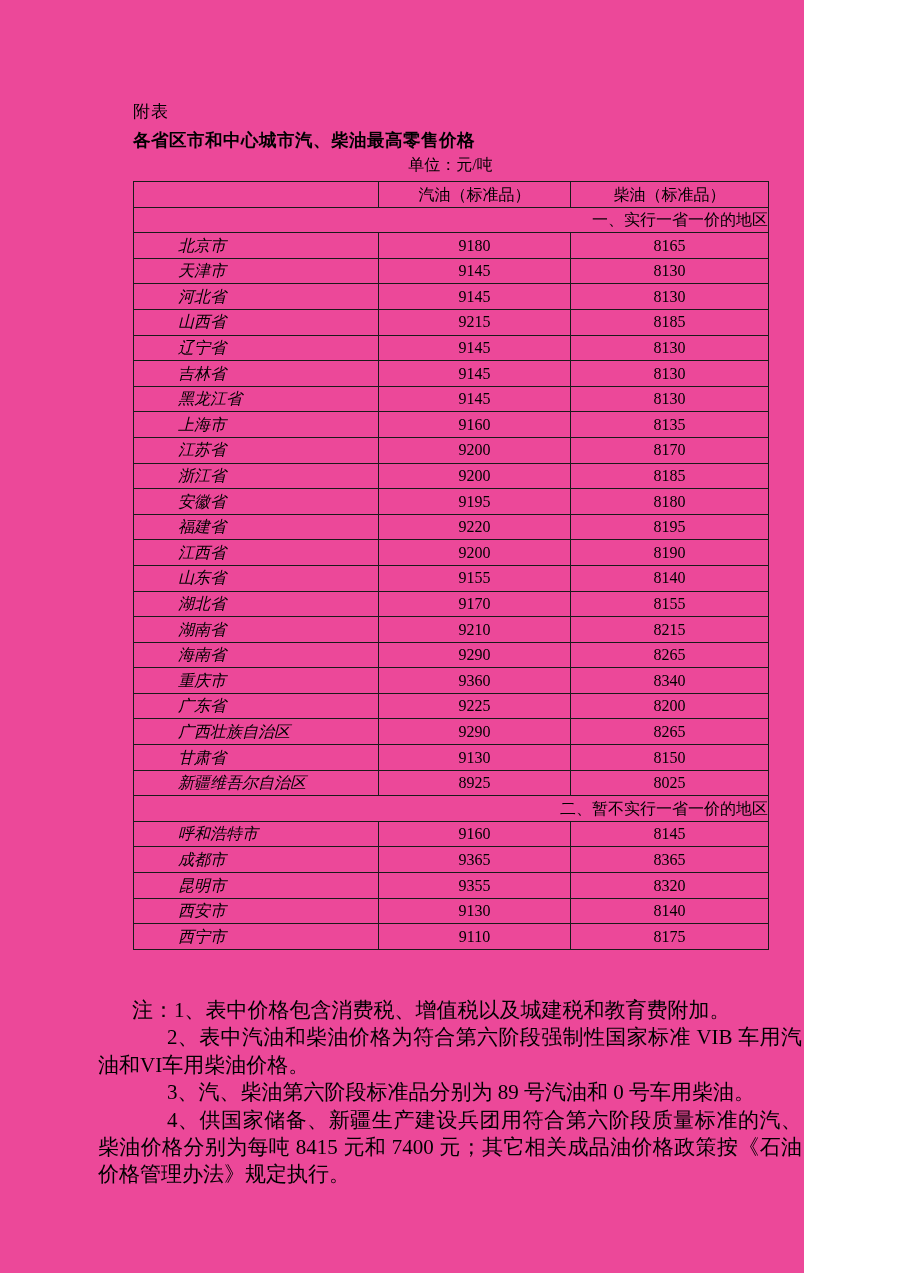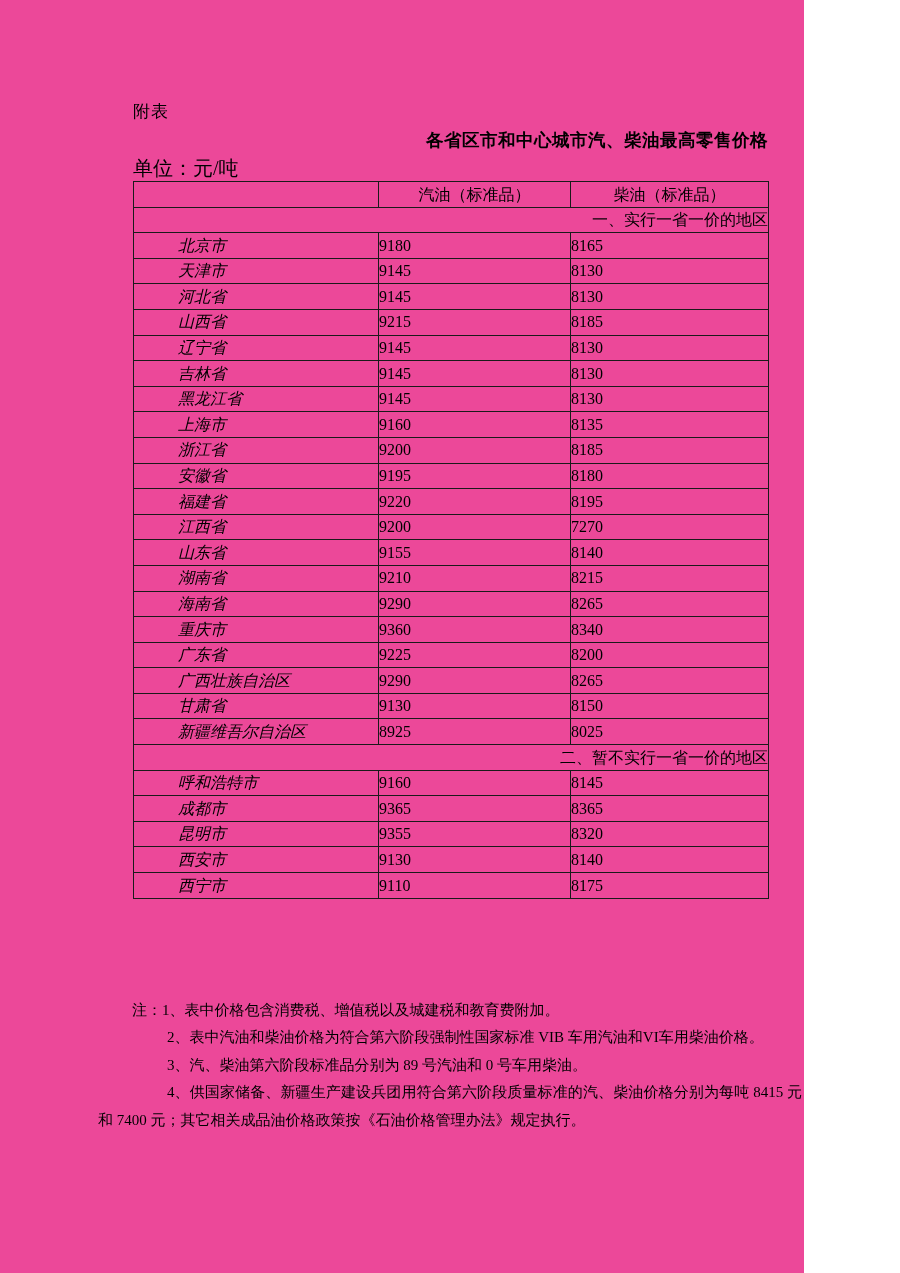--- a/index.html
+++ b/index.html
@@ -25,32 +25,32 @@
     left: 133px;
     top: 100px;
     font-size: 17px;
     letter-spacing: 1px;
   }
   .doc-title {
     position: absolute;
     left: 133px;
     top: 128px;
     width: 635px;
-    text-align: right;
+    text-align: left;
     font-size: 17.5px;
     font-weight: bold;
     letter-spacing: 0.5px;
   }
   .unit-label {
     position: absolute;
     left: 133px;
     top: 155px;
     width: 635px;
-    text-align: left;
-    font-size: 20px;
+    text-align: center;
+    font-size: 16px;
   }
   table.price-table {
     position: absolute;
     left: 133px;
     top: 181px;
     width: 635px;
     border-collapse: collapse;
     table-layout: fixed;
   }
   .price-table th,
@@ -64,31 +64,31 @@
     overflow: hidden;
     white-space: nowrap;
   }
   .price-table thead tr { height: 23px; }
   .price-table th { text-align: center; }
   .price-table td.region {
     text-align: left;
     padding-left: 44px;
     font-style: italic;
   }
-  .price-table td.num { }
+  .price-table td.num { text-align: center; }
   .price-table td.section-cell {
     text-align: right;
     padding-left: 3px;
   }
   .notes {
     position: absolute;
     left: 98px;
     top: 997px;
     width: 704px;
-    font-size: 15px;
+    font-size: 21px;
     line-height: 27.4px;
   }
   .notes p {
     margin: 0;
     text-align: justify;
   }
   .notes p.lead { text-indent: 34px; }
   .notes p.item { text-indent: 69px; }
 </style>
 </head>
@@ -154,43 +154,53 @@
           <td class="region">黑龙江省</td>
           <td class="num">9145</td>
           <td class="num">8130</td>
         </tr>
         <tr>
           <td class="region">上海市</td>
           <td class="num">9160</td>
           <td class="num">8135</td>
         </tr>
         <tr>
+          <td class="region">江苏省</td>
+          <td class="num">9200</td>
+          <td class="num">8170</td>
+        </tr>
+        <tr>
           <td class="region">浙江省</td>
           <td class="num">9200</td>
           <td class="num">8185</td>
         </tr>
         <tr>
           <td class="region">安徽省</td>
           <td class="num">9195</td>
           <td class="num">8180</td>
         </tr>
         <tr>
           <td class="region">福建省</td>
           <td class="num">9220</td>
           <td class="num">8195</td>
         </tr>
         <tr>
           <td class="region">江西省</td>
           <td class="num">9200</td>
-          <td class="num">7270</td>
+          <td class="num">8190</td>
         </tr>
         <tr>
           <td class="region">山东省</td>
           <td class="num">9155</td>
           <td class="num">8140</td>
+        </tr>
+        <tr>
+          <td class="region">湖北省</td>
+          <td class="num">9170</td>
+          <td class="num">8155</td>
         </tr>
         <tr>
           <td class="region">湖南省</td>
           <td class="num">9210</td>
           <td class="num">8215</td>
         </tr>
         <tr>
           <td class="region">海南省</td>
           <td class="num">9290</td>
           <td class="num">8265</td>

